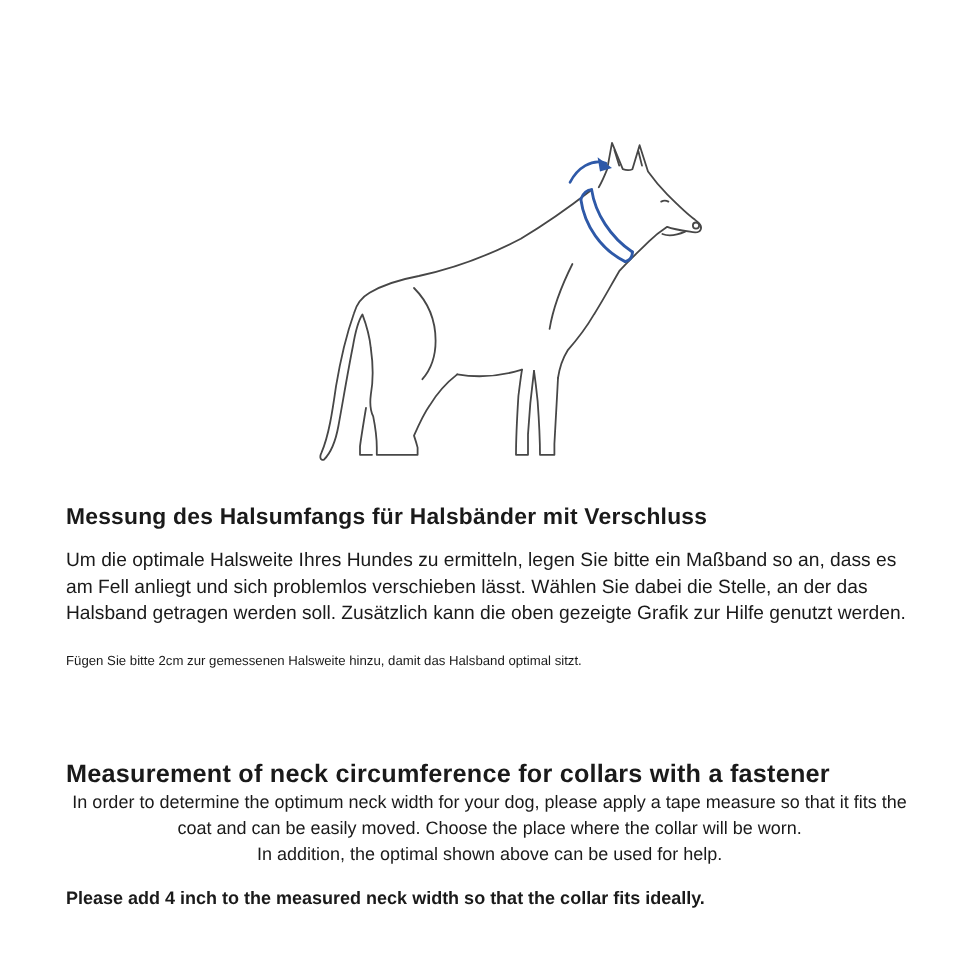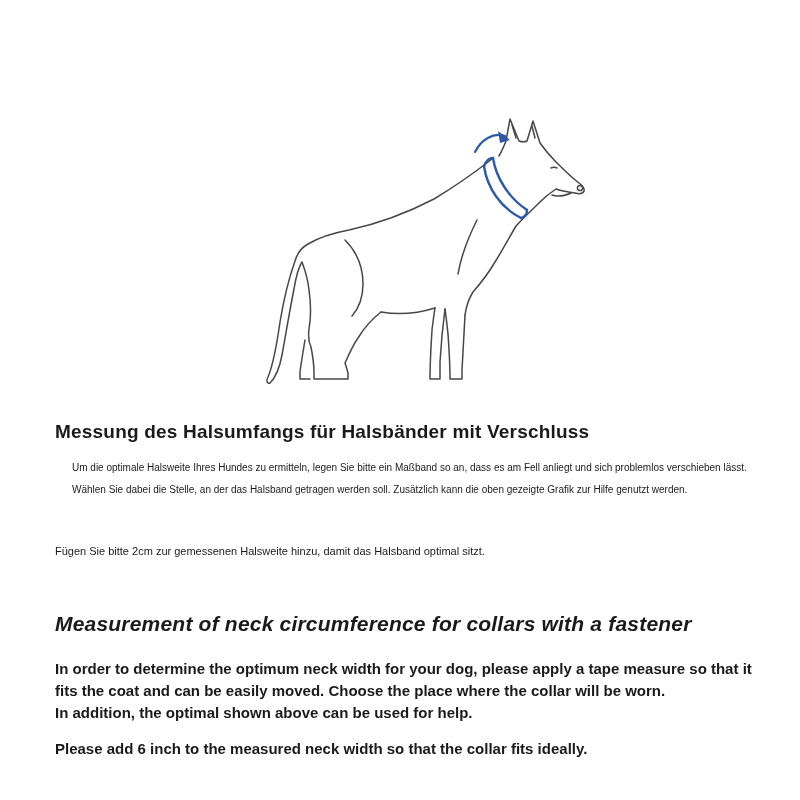--- a/index.html
+++ b/index.html
@@ -23,43 +23,42 @@
   .txt { position: absolute; left: 55px; width: 706px; }
 
   .de-heading {
     top: 421px;
     font-size: 19px;
     font-weight: 700;
     letter-spacing: 0.2px;
   }
   .de-body {
     top: 457px;
-    font-size: 10px;
+    font-size: 16px;
     font-weight: 400;
     line-height: 22px;
-    margin-left: 17px;
   }
   .de-note {
     top: 540px;
     font-size: 11px;
     font-weight: 400;
     line-height: 22px;
   }
   .en-heading {
-    top: 612px;
+    top: 634px;
     font-size: 21px;
     font-weight: 700;
     letter-spacing: 0.2px;
-    font-style: italic;
   }
   .en-body {
     top: 658px;
     font-size: 15px;
-    font-weight: 700;
+    font-weight: 400;
     line-height: 22px;
+    text-align: center;
   }
   .en-note {
     top: 738px;
     font-size: 15px;
     font-weight: 700;
     line-height: 22px;
   }
 </style>
 </head>
 <body>
@@ -164,15 +163,15 @@
 
   <div class="txt de-heading">Messung des Halsumfangs für Halsbänder mit Verschluss</div>
   <div class="txt de-body">Um die optimale Halsweite Ihres Hundes zu ermitteln, legen Sie bitte ein Maßband so an, dass es am Fell anliegt und sich problemlos verschieben lässt. Wählen Sie dabei die Stelle, an der das Halsband getragen werden soll. Zusätzlich kann die oben gezeigte Grafik zur Hilfe genutzt werden.</div>
   <div class="txt de-note">Fügen Sie bitte 2cm zur gemessenen Halsweite hinzu, damit das Halsband optimal sitzt.</div>
 
   <div class="txt en-heading">Measurement of neck circumference for collars with a fastener</div>
   <div class="txt en-body">
     <div>In order to determine the optimum neck width for your dog, please apply a tape measure so that it fits the coat and can be easily moved. Choose the place where the collar will be worn.</div>
     <div>In addition, the optimal shown above can be used for help.</div>
   </div>
-  <div class="txt en-note">Please add 6 inch to the measured neck width so that the collar fits ideally.</div>
+  <div class="txt en-note">Please add 4 inch to the measured neck width so that the collar fits ideally.</div>
 
 </div>
 
 </body></html>

